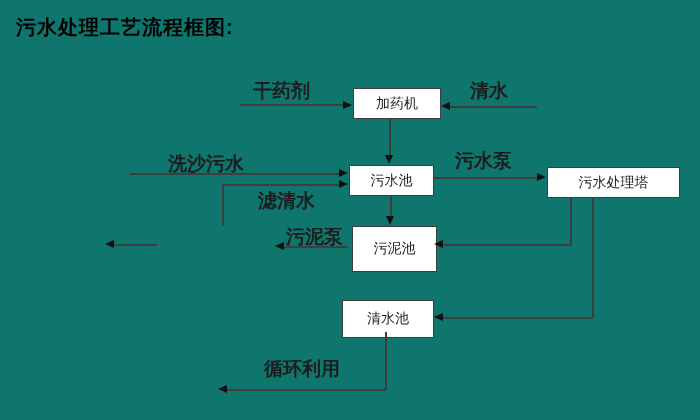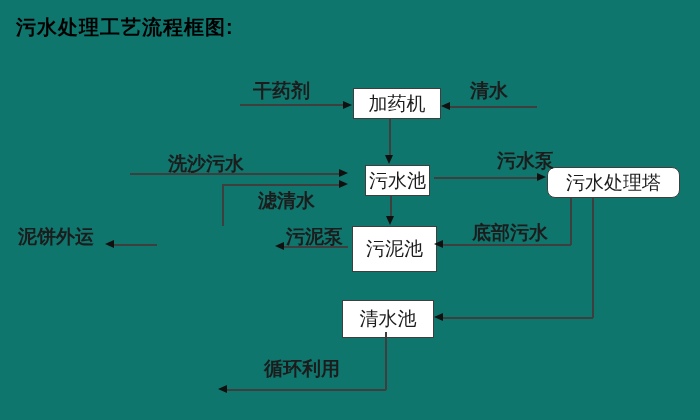--- a/index.html
+++ b/index.html
@@ -9,52 +9,50 @@
   }
   .title {
     position:absolute; left:16px; top:14px;
     font-size:20px; font-weight:bold; color:#000000; letter-spacing:1px;
     white-space:nowrap;
   }
   .node {
     position:absolute; box-sizing:border-box;
     border:1.5px solid #3e3e3e; background:#ffffff;
     display:flex; align-items:center; justify-content:center;
-    font-size:19px; white-space:nowrap; color:#1c1c1c;font-family:Liberation Mono, monospace;
+    font-size:14px; white-space:nowrap; color:#1c1c1c;font-family:Liberation Mono, monospace;
   }
   .lbl { position:absolute; font-size:19px; white-space:nowrap; color:#1c1c1c;font-weight:bold; }
   .hl, .vl { position:absolute; background:#3e3e3e; }
   .hl { height:1.5px; }
   .vl { width:1.5px; }
   .ar, .al, .ad { position:absolute; width:0; height:0; }
   .ar { border-top:4.5px solid transparent; border-bottom:4.5px solid transparent; border-left:9.5px solid #101010; }
   .al { border-top:4.5px solid transparent; border-bottom:4.5px solid transparent; border-right:9.5px solid #101010; }
   .ad { border-left:4.5px solid transparent; border-right:4.5px solid transparent; border-top:9.5px solid #101010; }
 </style>
 </head>
 <body>
 
 <div class="canvas">
 
   <div class="title">污水处理工艺流程框图:</div>
 
   <div class="node" style="left:353px; top:88px;  width:88px;  height:31px;">加药机</div>
-  <div class="node" style="left:349px; top:165px; width:65px;  height:31px;margin-left:16px;">污水池</div>
-  <div class="node" style="left:547px; top:167px; width:133px; height:31px;border-radius:8px;">污水处理塔</div>
+  <div class="node" style="left:349px; top:165px; width:85px;  height:31px;">污水池</div>
+  <div class="node" style="left:547px; top:167px; width:133px; height:31px;">污水处理塔</div>
   <div class="node" style="left:352px; top:226px; width:85px;  height:46px;">污泥池</div>
   <div class="node" style="left:342px; top:300px; width:92px;  height:38px;">清水池</div>
 
   <div class="lbl" style="left:253px; top:78px;">干药剂</div>
   <div class="lbl" style="left:470px; top:78px;">清水</div>
   <div class="lbl" style="left:168px; top:151px;text-align:right;">洗沙污水</div>
   <div class="lbl" style="left:258px; top:188px;">滤清水</div>
-  <div class="lbl" style="left:455px; top:148px;margin-left:42px;">污水泵</div>
+  <div class="lbl" style="left:455px; top:148px;">污水泵</div>
   <div class="lbl" style="left:286px; top:224px;">污泥泵</div>
-  <div class="lbl" style="left:18px;  top:224px;">泥饼外运</div>
-  <div class="lbl" style="left:472px; top:220px;">底部污水</div>
   <div class="lbl" style="left:264px; top:356px;">循环利用</div>
 
   <div class="hl" style="left:240px; top:104px; width:104px;"></div>
   <div class="ar" style="left:343px; top:101px;"></div>
 
   <div class="hl" style="left:450px; top:106px; width:87px;"></div>
   <div class="al" style="left:441px; top:102px;"></div>
 
   <div class="vl" style="left:389px; top:119px; height:37px;"></div>
   <div class="ad" style="left:385px; top:155px;"></div>

